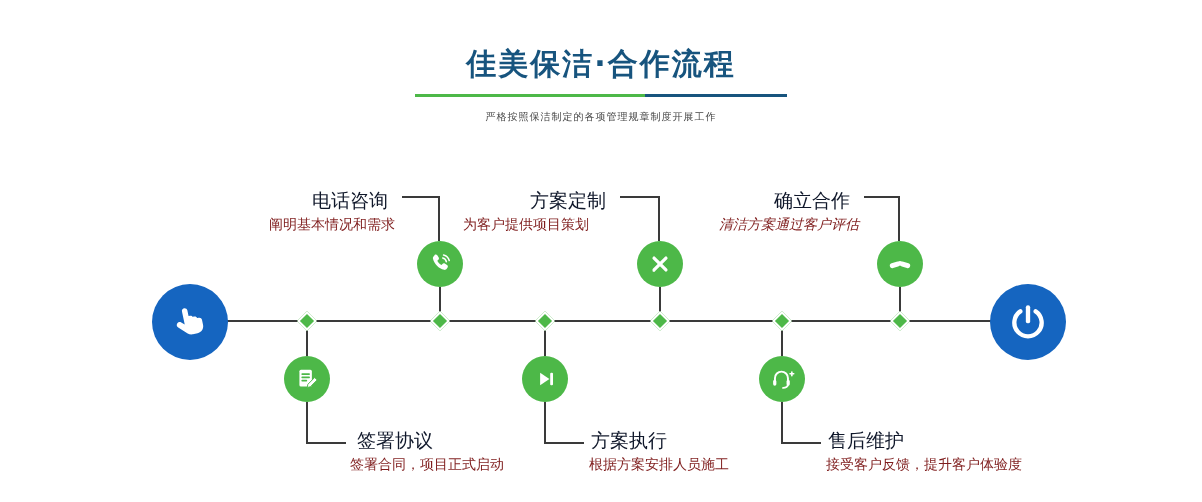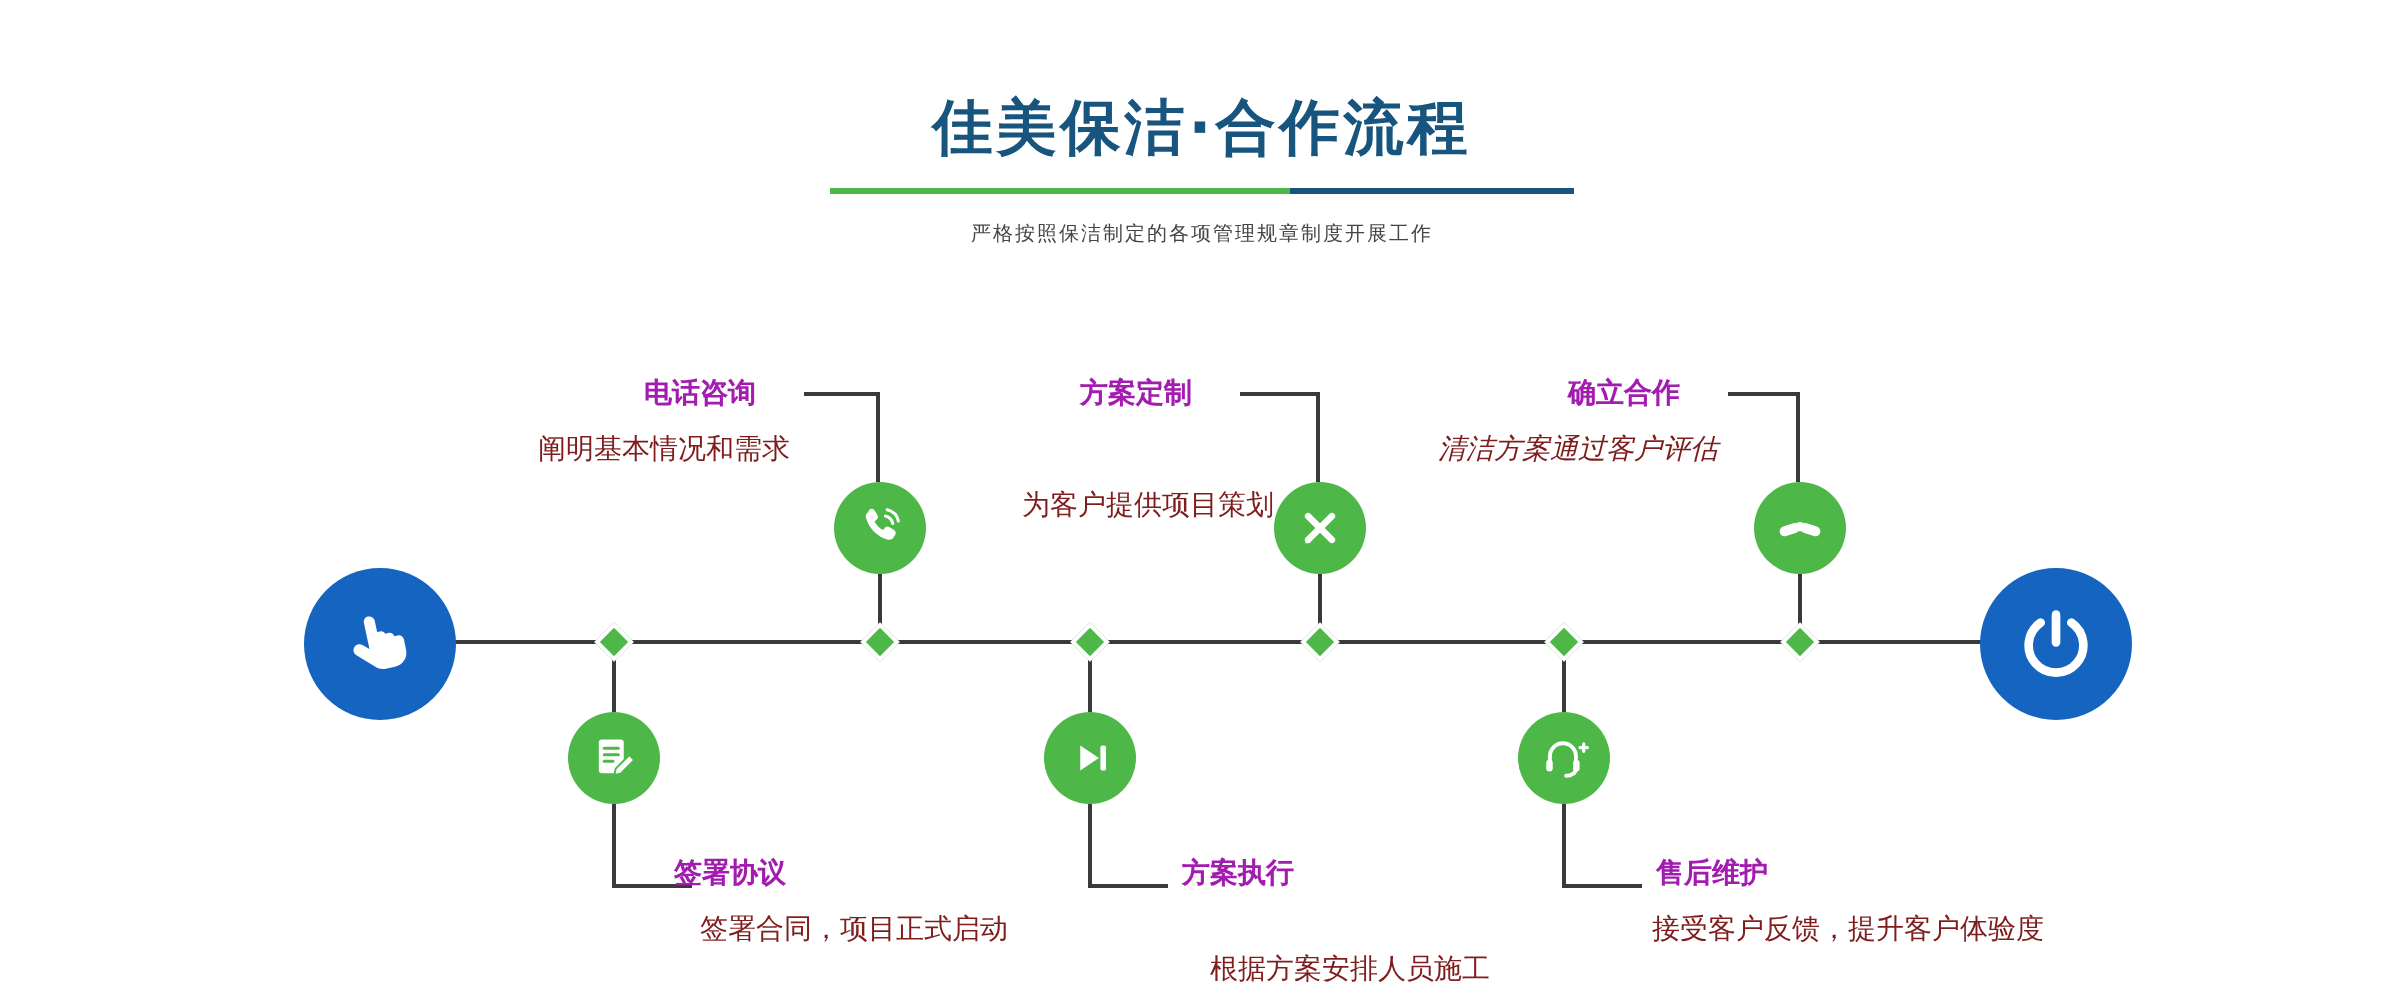--- a/index.html
+++ b/index.html
@@ -17,21 +17,21 @@
   .hline,.vline{position:absolute;background:var(--line-dark,#3a3a3a);}
   .main-line{position:absolute;left:190px;top:320px;width:838px;height:2px;background:var(--line-dark,#3a3a3a);}
 
   .bcircle{position:absolute;width:76px;height:76px;border-radius:50%;
     background:var(--accent-blue,#1565c0);display:flex;align-items:center;justify-content:center;z-index:3;}
   .gcircle{position:absolute;width:46px;height:46px;border-radius:50%;
     background:var(--accent-green,#4db848);display:flex;align-items:center;justify-content:center;z-index:3;}
   .diamond{position:absolute;width:10px;height:10px;background:var(--accent-green,#4db848);
     border:2px solid #fff;transform:rotate(45deg);z-index:2;}
 
-  .step-title{position:absolute;font-size:14px;font-weight:bold;color:#a21caf;white-space:nowrap;}
+  .step-title{position:absolute;font-size:19px;font-weight:normal;color:#0f172a;white-space:nowrap;}
   .step-desc{position:absolute;font-size:14px;color:#7f1d1d;white-space:nowrap;}
   .t-center{text-align:center;}
   svg{display:block;}
 </style>
 </head>
 <body>
 
 <div class="stage">
 
   <div class="page-title">佳美保洁·合作流程</div>
@@ -85,21 +85,21 @@
     <span>
       <svg width="26" height="26" viewBox="0 0 24 24">
         <path d="M7.2 3.4c.8-.5 1.8-.3 2.3.5l1.3 2.1c.4.7.3 1.6-.3 2.1l-1 .9c.7 1.6 2.3 3.2 3.9 3.9l.9-1c.5-.6 1.4-.7 2.1-.3l2.1 1.3c.8.5 1 1.5.5 2.3l-.8 1.2c-.5.8-1.5 1.2-2.4 1-5-1.3-9-5.3-10.3-10.3-.2-.9.2-1.9 1-2.4z" fill="#fff"></path>
         <path d="M14.5 6.5c1.7.4 3 1.7 3.4 3.4" stroke="#fff" stroke-width="1.4" fill="none" stroke-linecap="round"></path>
         <path d="M15.3 3.6c2.6.6 4.6 2.6 5.2 5.2" stroke="#fff" stroke-width="1.4" fill="none" stroke-linecap="round"></path>
       </svg>
     </span>
   </div>
 
   <div class="step-title t-center" style="left:518px;top:188px;width:100px;">方案定制</div>
-  <div class="step-desc t-center" style="left:494px;top:216px;width:160px;margin-top:28px;">为客户提供项目策划</div>
+  <div class="step-desc t-center" style="left:446px;top:216px;width:160px;">为客户提供项目策划</div>
   <div class="hline" style="left:620px;top:196px;width:40px;height:2px;"></div>
   <div class="vline" style="left:658px;top:196px;width:2px;height:45px;"></div>
   <div class="gcircle" style="left:637px;top:241px;">
     <span>
       <svg width="26" height="26" viewBox="0 0 24 24">
         <g stroke="#fff" stroke-width="3" stroke-linecap="round">
           <path d="M6.5 17.5 L17.5 6.5"></path>
             <path d="M6.5 6.5 L17.5 17.5"></path>
         </g>
         <path d="M5.2 19.2l2.4-.5-1.9-1.9z" fill="#fff"></path>
@@ -131,35 +131,35 @@
           <path d="M7.5 7.5h6.5"></path>
             <path d="M7.5 10.5h6.5"></path>
             <path d="M7.5 13.5h4"></path>
         </g>
         <path d="M12.8 16.9l6.3-6.3 2.3 2.3-6.3 6.3-2.9.6z" fill="#fff" stroke="#4db848" stroke-width="0.9"></path>
       </svg>
     </span>
   </div>
   <div class="vline" style="left:306px;top:402px;width:2px;height:42px;"></div>
   <div class="hline" style="left:306px;top:442px;width:40px;height:2px;"></div>
-  <div class="step-title" style="left:337px;top:428px;">签署协议</div>
+  <div class="step-title" style="left:357px;top:428px;">签署协议</div>
   <div class="step-desc" style="left:350px;top:456px;">签署合同，项目正式启动</div>
 
   <div class="gcircle" style="left:522px;top:356px;">
     <span>
       <svg width="26" height="26" viewBox="0 0 24 24">
         <path d="M7.5 6.2l8.6 5.8-8.6 5.8z" fill="#fff"></path>
         <rect x="16.8" y="6.2" width="2.6" height="11.6" rx="1" fill="#fff"></rect>
       </svg>
     </span>
   </div>
   <div class="vline" style="left:544px;top:402px;width:2px;height:42px;"></div>
   <div class="hline" style="left:544px;top:442px;width:40px;height:2px;"></div>
   <div class="step-title" style="left:591px;top:428px;">方案执行</div>
-  <div class="step-desc" style="left:589px;top:476px;margin-left:16px;">根据方案安排人员施工</div>
+  <div class="step-desc" style="left:589px;top:456px;">根据方案安排人员施工</div>
 
   <div class="gcircle" style="left:759px;top:356px;">
     <span>
       <svg width="26" height="26" viewBox="0 0 24 24">
         <g fill="none" stroke="#fff" stroke-width="1.8" stroke-linecap="round">
           <path d="M5.5 13.5v-2.3a6 6 0 0 1 12 0v2.3"></path>
           <path d="M17.5 16.8c0 2.2-2.2 3.4-4.5 3.4"></path>
         </g>
         <rect x="3.8" y="12.8" width="3" height="5.4" rx="1.5" fill="#fff"></rect>
         <rect x="16.2" y="12.8" width="3" height="5.4" rx="1.5" fill="#fff"></rect>

